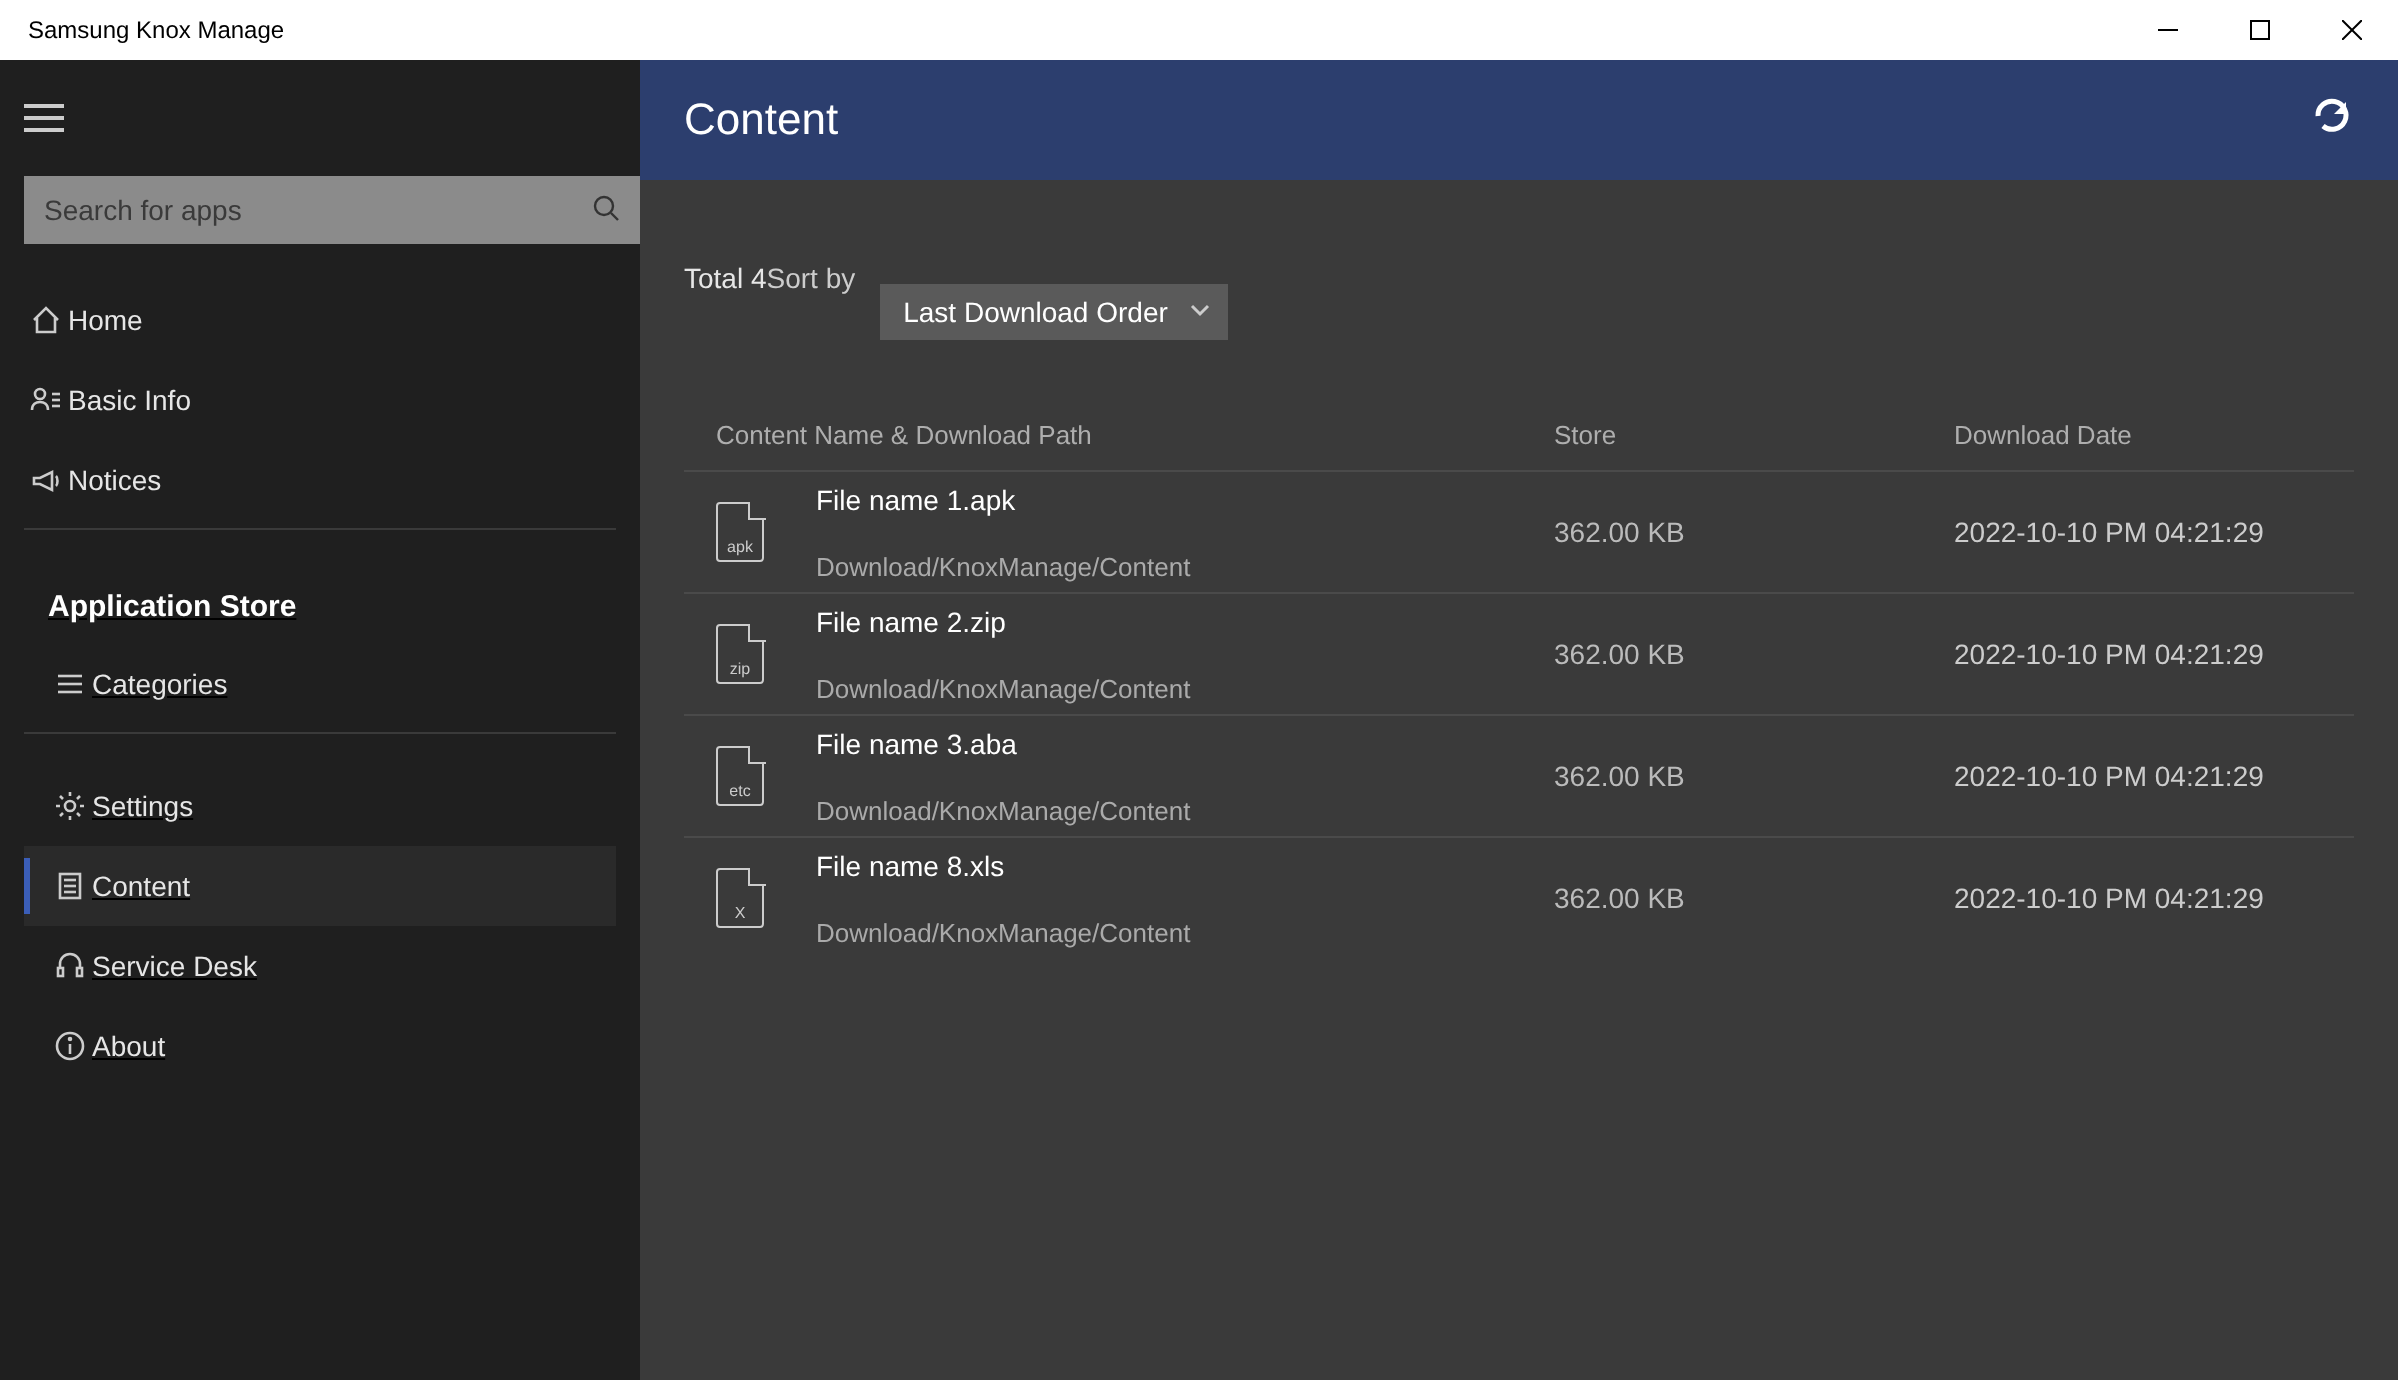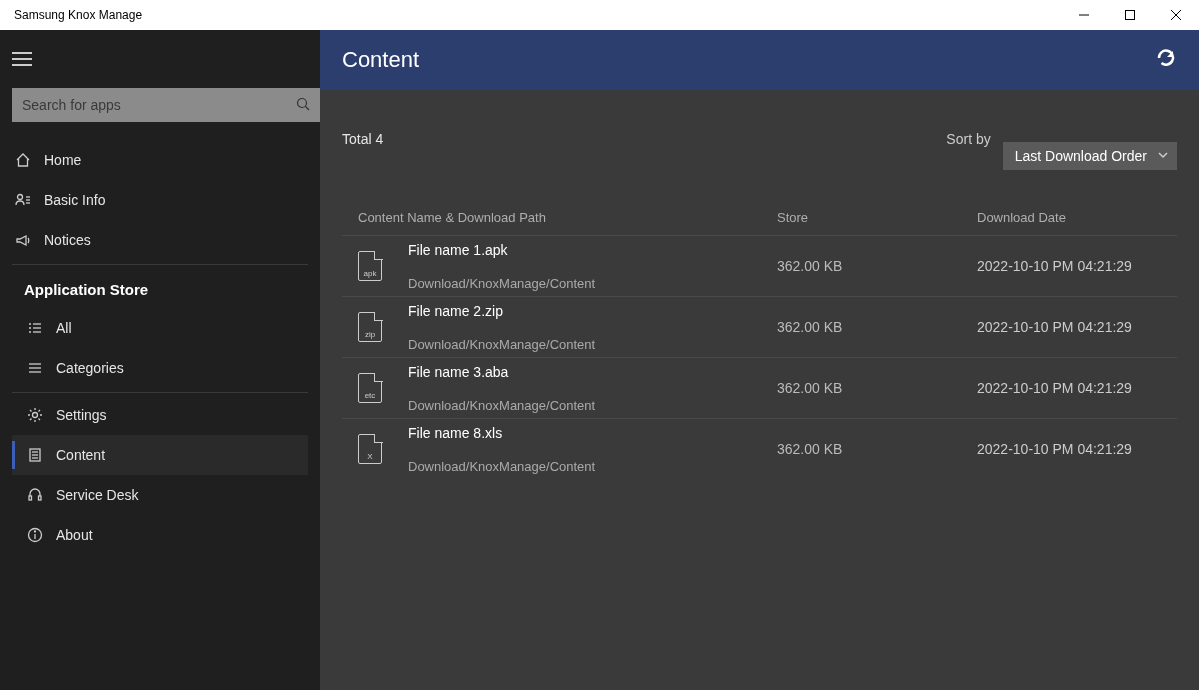--- a/index.html
+++ b/index.html
@@ -15,34 +15,34 @@
 
 .hamburger { width:20px; height:14px; margin:10px 0 16px 12px; cursor:pointer; display:flex; flex-direction:column; justify-content:space-between; }
 .hamburger span { display:block; height:2px; background:#ccc; }
 
 .search-wrap { margin:6px 0 18px 12px; background:#8b8b8b; height:34px; display:flex; align-items:center; padding:0 10px; }
 .search-wrap input { flex:1; background:transparent; border:none; outline:none; font-size:14px; color:#000; }
 .search-wrap input::placeholder { color:#3a3a3a; }
 .search-wrap .sicon { color:#333; font-size:14px; }
 
 .nav-group { padding:0; }
-.nav-group.split { border-top:1px solid #3a3a3a; margin:4px 12px 0 12px; padding-top:2px; }
+.nav-group.split { border-top:1px solid #3a3a3a; margin:4px 12px 0 12px; padding-top:16px;text-decoration:underline; }
 .nav-header { color:#fff; font-size:15px; font-weight:600; padding:14px 12px 10px 12px; }
 .nav-item { display:flex; align-items:center; height:40px; padding-left:12px; cursor:pointer; position:relative; }
 .nav-item.active { background:#2a2a2a; }
 .nav-item.active::before { content:""; position:absolute; left:0; top:6px; bottom:6px; width:3px; background:#3b5eb8; }
 .nav-item .icon { width:22px; display:flex; align-items:center; justify-content:center; color:#ccc; }
-.nav-item .label { color:#e6e6e6; font-size:14px; margin-left:10px; }
+.nav-item .label { color:#e6e6e6; font-size:14px; }
 
 .main { flex:1; background:#3a3a3a; display:flex; flex-direction:column; }
 .header { height:60px; background:#2c3e6e; display:flex; align-items:center; justify-content:space-between; padding:0 22px; }
 .header h1 { color:#fff; font-size:22px; font-weight:400; }
 .refresh { color:#fff; cursor:pointer; }
 
-.sub { display:flex; align-items:center; justify-content:space-between; padding:18px 22px 12px 22px; }
+.sub { display:flex; align-items:center; padding:18px 22px 12px 22px; }
 .total { color:#e6e6e6; font-size:14px; }
 .sort { display:flex; align-items:center; gap:12px; }
 .sort-label { color:#ccc; font-size:14px; }
 .sort-select { background:#5a5a5a; color:#fff; padding:6px 30px 6px 12px; font-size:14px; position:relative; cursor:pointer;margin-top:34px; }
 .sort-select .chev { position:absolute; right:8px; top:50%; transform:translateY(-50%); }
 
 .table { padding:0 22px; margin-top:28px; }
 .thead { display:flex; color:#aeaeae; font-size:13px; padding:0 0 10px 16px; }
 .col-name { flex:1; }
 .col-size { width:200px; }
@@ -128,33 +128,20 @@
               <path d="M2 7 L2 10 L5 10 L11 13 L11 4 L5 7 Z"></path>
               <path d="M13 6 C14 7 14 10 13 11"></path>
             </svg>
           </span>
         <span class="label">Notices</span>
       </div>
     </div>
 
     <div class="nav-group split">
       <div class="nav-header">Application Store</div>
-      <div class="nav-item">
-        <span class="icon">
-            <svg width="16" height="16" viewBox="0 0 16 16" fill="none" stroke="#ccc" stroke-width="1.3">
-              <line x1="2" y1="4" x2="4" y2="4"></line>
-              <line x1="6" y1="4" x2="14" y2="4"></line>
-              <line x1="2" y1="8" x2="4" y2="8"></line>
-              <line x1="6" y1="8" x2="14" y2="8"></line>
-              <line x1="2" y1="12" x2="4" y2="12"></line>
-              <line x1="6" y1="12" x2="14" y2="12"></line>
-            </svg>
-          </span>
-        <span class="label">All</span>
-      </div>
       <div class="nav-item">
         <span class="icon">
             <svg width="16" height="16" viewBox="0 0 16 16" fill="none" stroke="#ccc" stroke-width="1.3">
               <line x1="2" y1="4" x2="14" y2="4"></line>
               <line x1="2" y1="8" x2="14" y2="8"></line>
               <line x1="2" y1="12" x2="14" y2="12"></line>
             </svg>
           </span>
         <span class="label">Categories</span>
       </div>

